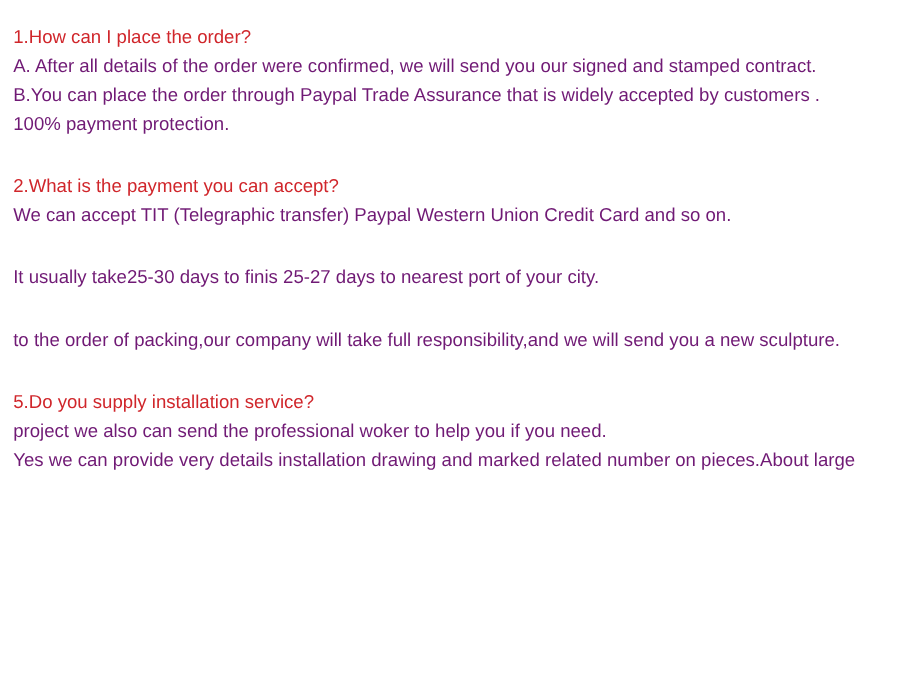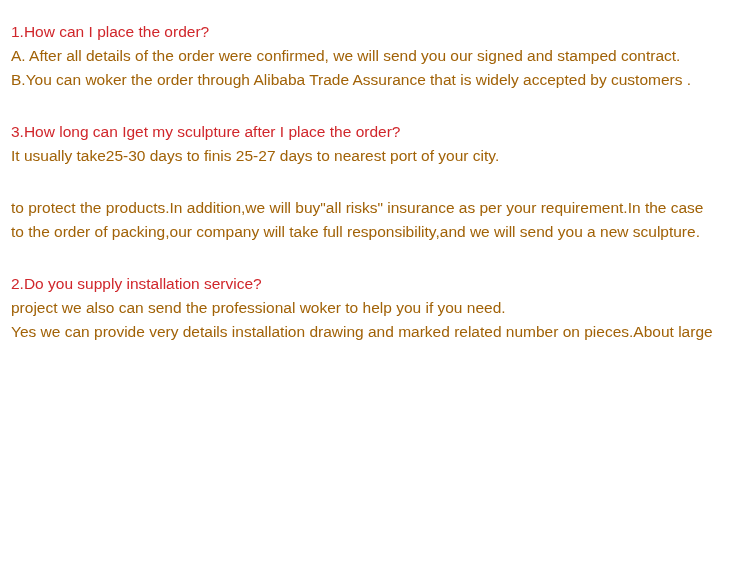--- a/index.html
+++ b/index.html
@@ -24,48 +24,51 @@
     margin: 0 0 28px 0;
   }
   .faq-question {
     color: #d0262b;
     font-size: 15.5px;
     line-height: 24px;
     font-weight: 400;
     white-space: pre;
   }
   .faq-answer-line {
-    color: #a16207;
+    color: #701a75;
     font-size: 15.5px;
     line-height: 24px;
     font-weight: 400;
     white-space: pre;
   }
 </style>
 </head>
 <body>
 
 <div class="faq-page">
 
   <div class="faq-section">
     <div class="faq-question">1.How can I place the order?</div>
     <div class="faq-answer-line">A. After all details of the order were confirmed, we will send you our signed and stamped contract.</div>
-    <div class="faq-answer-line">B.You can woker the order through Alibaba Trade Assurance that is widely accepted by customers .</div>
+    <div class="faq-answer-line">B.You can place the order through Paypal Trade Assurance that is widely accepted by customers .</div>
+    <div class="faq-answer-line">100% payment protection.</div>
   </div>
 
+  <div class="faq-section">
+    <div class="faq-question">2.What is the payment you can accept?</div>
+    <div class="faq-answer-line">We can accept TIT (Telegraphic transfer) Paypal Western Union Credit Card and so on.</div>
+  </div>
 
   <div class="faq-section">
-    <div class="faq-question">3.How long can Iget my sculpture after I place the order?</div>
     <div class="faq-answer-line">It usually take25-30 days to finis 25-27 days to nearest port of your city.</div>
   </div>
 
   <div class="faq-section">
-    <div class="faq-answer-line">to protect the products.In addition,we will buy"all risks" insurance as per your requirement.In the case</div>
     <div class="faq-answer-line">to the order of packing,our company will take full responsibility,and we will send you a new sculpture.</div>
   </div>
 
   <div class="faq-section">
-    <div class="faq-question">2.Do you supply installation service?</div>
+    <div class="faq-question">5.Do you supply installation service?</div>
     <div class="faq-answer-line">project we also can send the professional woker to help you if you need.</div>
     <div class="faq-answer-line">Yes we can provide very details installation drawing and marked related number on pieces.About large</div>
   </div>
 
 </div>
 
 </body></html>

